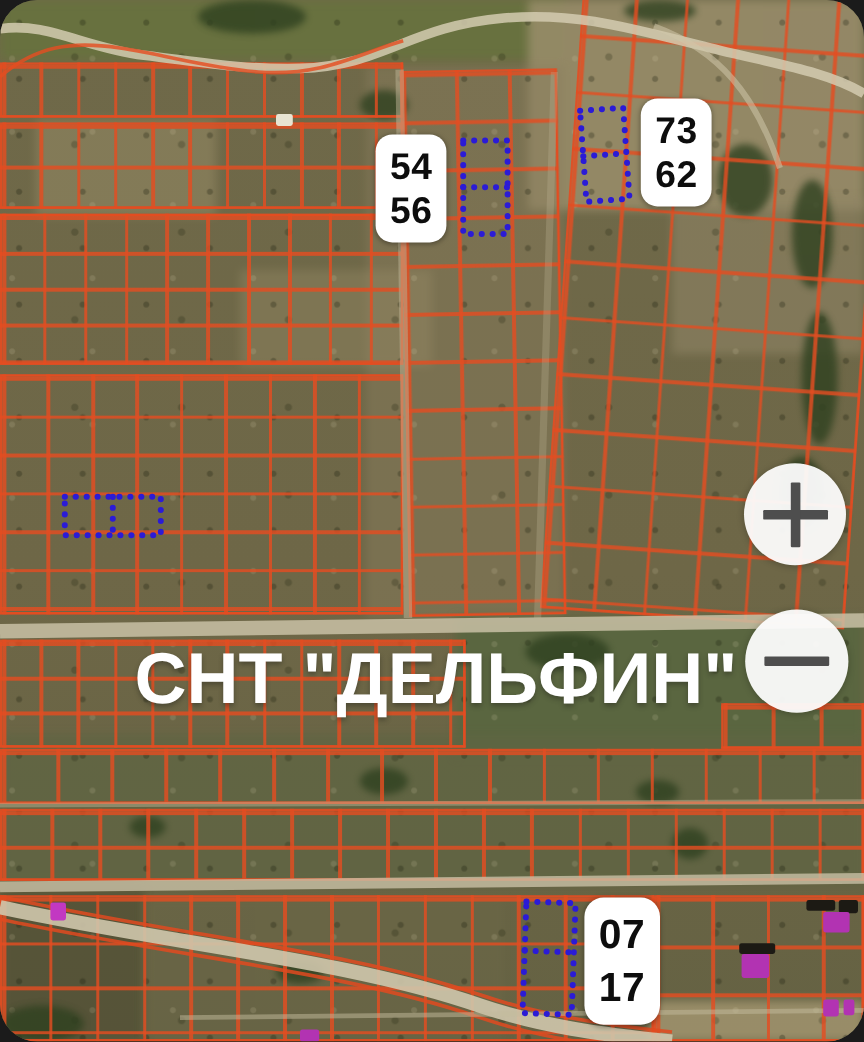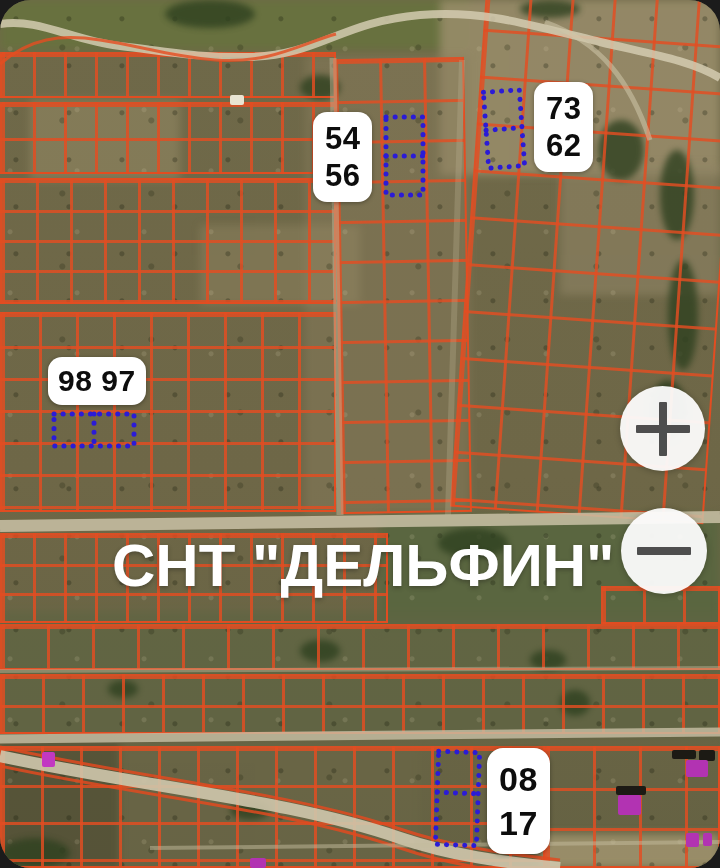--- a/index.html
+++ b/index.html
@@ -153,26 +153,22 @@
   </svg>
 
   <div class="plot-label" style="left:313px;top:112px;">
     <span>54</span>
     <span>56</span>
   </div>
   <div class="plot-label" style="left:534px;top:82px;">
     <span>73</span>
     <span>62</span>
   </div>
-  <div class="plot-label" style="left:48px;top:357px;font-size:30px;line-height:36px;padding:6px 10px;">
-    <span>98 97</span>
-    <span></span>
-  </div>
   <div class="plot-label big" style="left:487px;top:748px;">
-    <span>08</span>
+    <span>07</span>
     <span>17</span>
   </div>
 
   <div class="map-title">СНТ "ДЕЛЬФИН"</div>
 
   <div class="zoom-btn" style="left:620px;top:386px;width:85px;height:85px;">
     <span class="bar-h"></span>
     <span class="bar-v"></span>
   </div>
   <div class="zoom-btn" style="left:621px;top:508px;width:86px;height:86px;">

